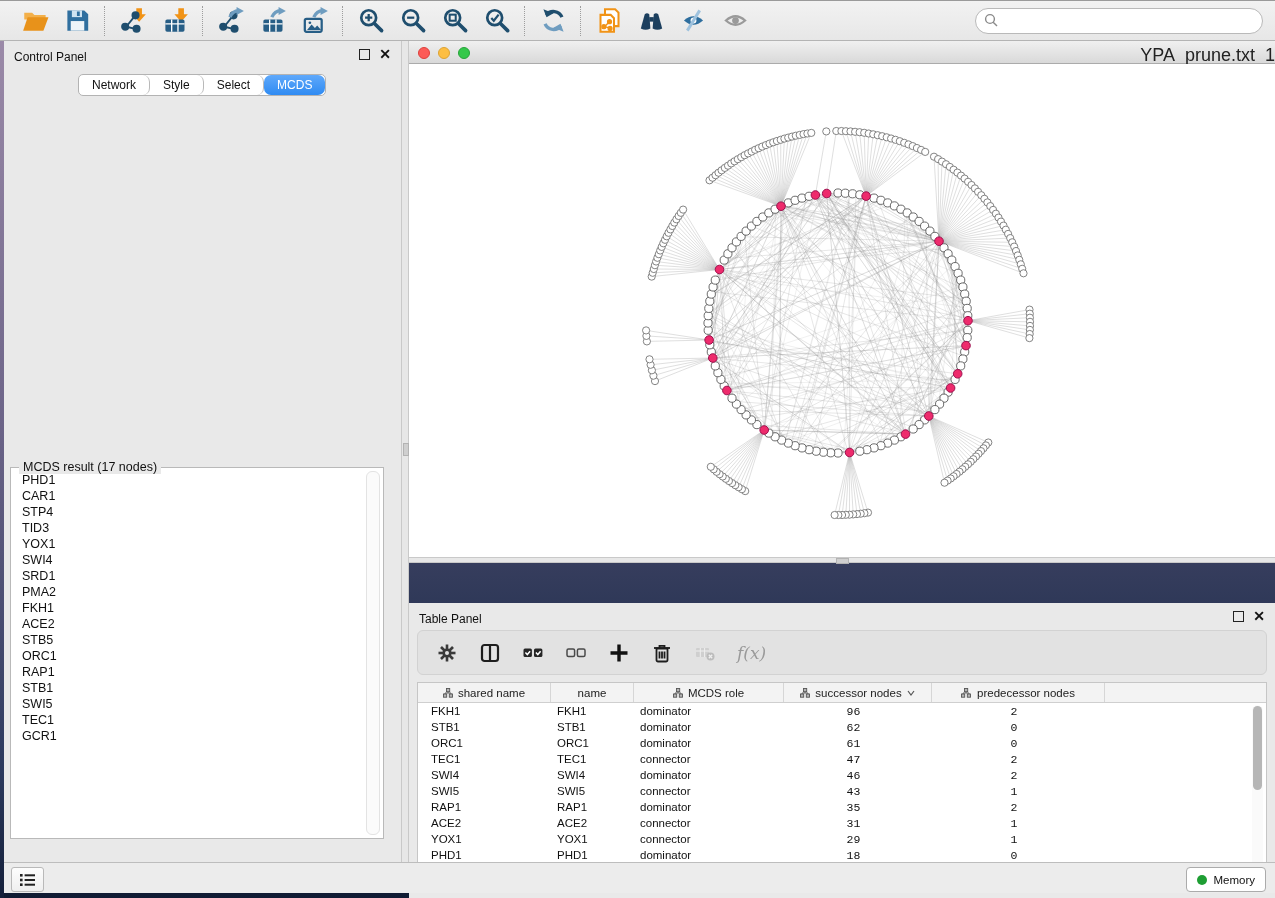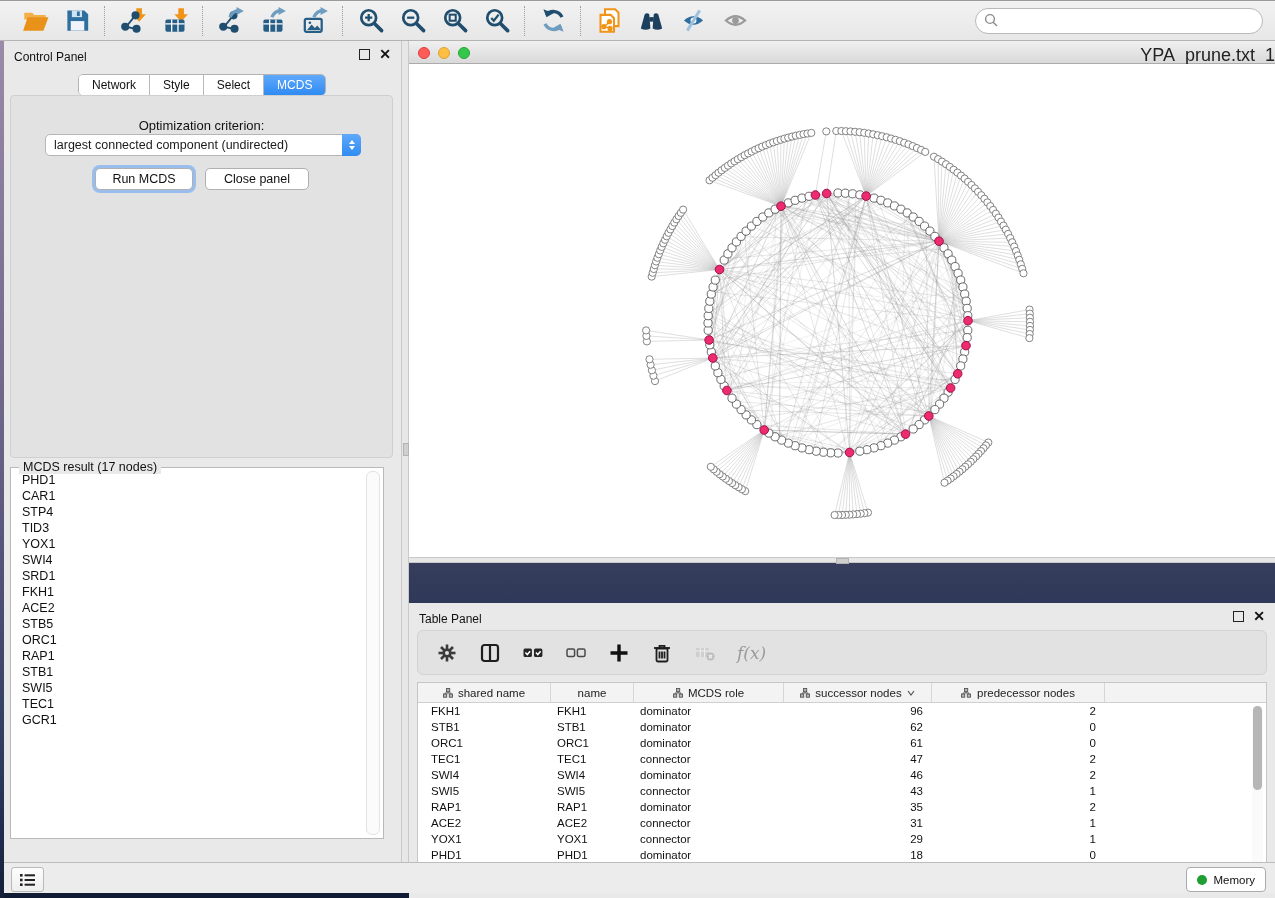--- a/index.html
+++ b/index.html
@@ -27,21 +27,21 @@
 
   
   #control-panel{left:4px;top:41px;width:397px;height:821px;background:#e9e9e9;box-sizing:border-box;}
   .panel-head{position:absolute;left:10px;top:9px;font-size:12px;color:#111;}
   .panel-btns{position:absolute;right:10px;top:8px;display:flex;gap:9px;align-items:center;}
   .float-btn{width:9px;height:9px;border:1.6px solid #222;display:inline-block;cursor:pointer;}
   .close-btn{font-weight:bold;font-size:14px;line-height:11px;color:#111;cursor:pointer;}
 
   .seg-ctl{display:flex;background:#fff;border:1px solid #b3b3b3;border-radius:5px;overflow:hidden;height:22px;box-sizing:border-box;}
   .seg{display:flex;align-items:center;justify-content:center;padding:0 13px;font-size:12px;color:#111;
-       border-right:1px solid #b9b9b9;cursor:pointer;background:#fff;white-space:nowrap;}
+       border-right:1px solid #b9b9b9;cursor:pointer;background:#fff;white-space:nowrap;border-radius:7px;}
   .seg:last-child{border-right:none;}
   .seg.active{background:linear-gradient(#5fa9fb,#2f8bf2);color:#fff;border-right-color:#2f8bf2;}
 
   #cp-tabs{position:absolute;left:74px;top:33px;}
   #cp-inner{position:absolute;left:6px;top:54px;width:383px;height:363px;background:#e2e2e2;
     border:1px solid #cfcfcf;border-radius:4px;box-sizing:border-box;}
   #crit-label{position:absolute;left:0;right:0;top:22px;text-align:center;font-size:13px;color:#111;}
   #crit-select{position:absolute;left:34px;top:38px;width:316px;height:22px;background:#fff;border:1px solid #b6b6b6;
     border-radius:5px;display:flex;align-items:center;box-sizing:border-box;cursor:pointer;}
   #crit-select .val{padding-left:8px;font-size:12.5px;flex:1;white-space:nowrap;overflow:hidden;}
@@ -92,21 +92,21 @@
 
   #tp-table{position:absolute;left:8px;top:79px;width:850px;height:192px;background:#fff;border:1px solid #c6c6c6;box-sizing:border-box;overflow:hidden;}
   #tp-header{display:flex;height:20px;background:#f3f3f3;border-bottom:1px solid #cfcfcf;box-sizing:border-box;}
   .th{display:flex;align-items:center;justify-content:center;gap:5px;font-size:11.5px;color:#222;
       border-right:1px solid #d6d6d6;box-sizing:border-box;cursor:pointer;overflow:hidden;}
   .th svg{flex:0 0 auto;}
   .tr{display:flex;height:16px;align-items:center;}
   .td{font-size:11.5px;color:#111;box-sizing:border-box;white-space:nowrap;overflow:hidden;}
   .td.l{text-align:left;padding-left:13px;}
   .td.l2{text-align:left;padding-left:6px;}
-  .td.r{text-align:right;padding-right:9px;}
+  .td.r{text-align:center;padding-right:9px;font-family:Liberation Mono, monospace;}
   #tp-scroll{position:absolute;top:22px;right:3px;bottom:3px;width:11px;background:#fafafa;border-radius:6px;}
   #tp-thumb{position:absolute;top:1px;left:1px;width:9px;height:84px;background:#b6b6b6;border-radius:5px;cursor:pointer;}
 
   #tp-tabs{position:absolute;left:251px;top:269px;}
   #tp-tabs .seg{padding:0 15px;height:24px;}
   #tp-tabs .seg-ctl{height:24px;border-radius:6px;}
 
   
   #status-bar{left:4px;top:862px;width:1271px;height:31px;background:#ececec;border-top:1px solid #bdbdbd;box-sizing:border-box;}
   #menu-btn{position:absolute;left:7px;top:4px;width:31px;height:23px;background:linear-gradient(#fdfdfd,#efefef);
@@ -298,43 +298,32 @@
   </div>
   <div id="cp-tabs">
       <div class="seg-ctl" id="cp-tabs-ctl">
         <div class="seg">Network</div>
         <div class="seg">Style</div>
         <div class="seg">Select</div>
         <div class="seg active">MCDS</div>
       </div>
     </div>
 
-  <div id="cp-inner">
-    <div id="crit-label">Optimization criterion:</div>
-    <div id="crit-select">
-      <span class="val">largest connected component (undirected)</span>
-      <span id="crit-stepper">
-          <i class="up"></i>
-          <i class="down"></i>
-        </span>
-    </div>
-    <div id="run-btn" class="cp-btn">Run MCDS</div>
-    <div id="close-panel-btn" class="cp-btn">Close panel</div>
-  </div>
 
   <div id="mcds-group">
     <div id="mcds-legend">MCDS result (17 nodes)</div>
     <div id="mcds-list">
         <div class="mcds-item">PHD1</div>
         <div class="mcds-item">CAR1</div>
         <div class="mcds-item">STP4</div>
         <div class="mcds-item">TID3</div>
         <div class="mcds-item">YOX1</div>
         <div class="mcds-item">SWI4</div>
         <div class="mcds-item">SRD1</div>
+        <div class="mcds-item">PMA2</div>
         <div class="mcds-item">FKH1</div>
         <div class="mcds-item">ACE2</div>
         <div class="mcds-item">STB5</div>
         <div class="mcds-item">ORC1</div>
         <div class="mcds-item">RAP1</div>
         <div class="mcds-item">STB1</div>
         <div class="mcds-item">SWI5</div>
         <div class="mcds-item">TEC1</div>
         <div class="mcds-item">GCR1</div>
       </div>

